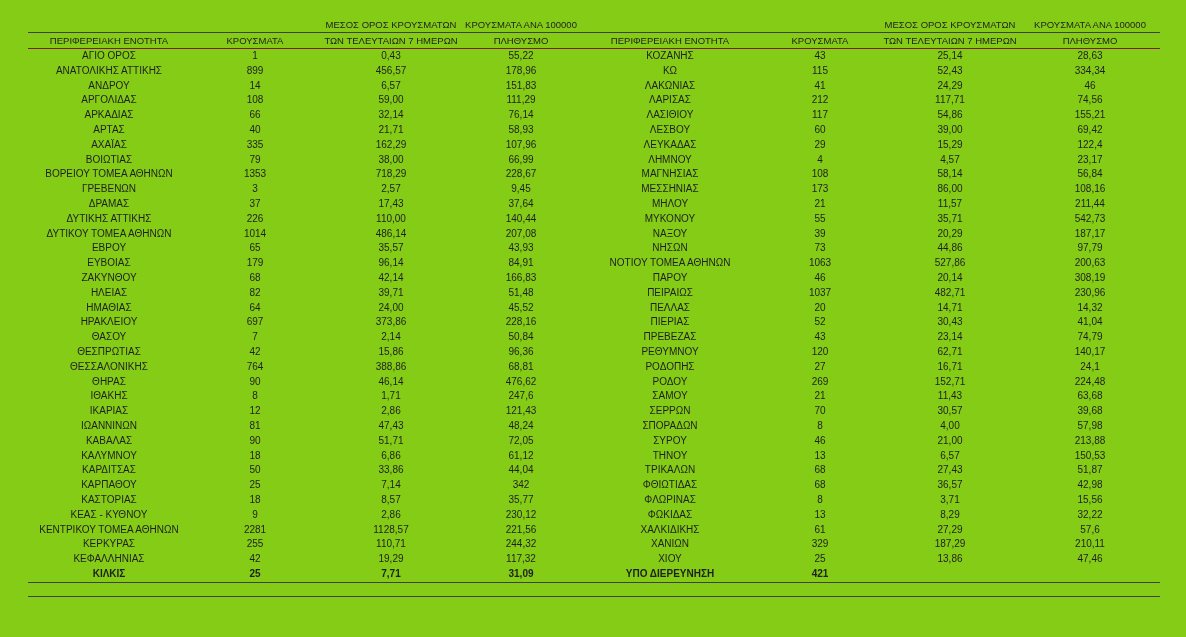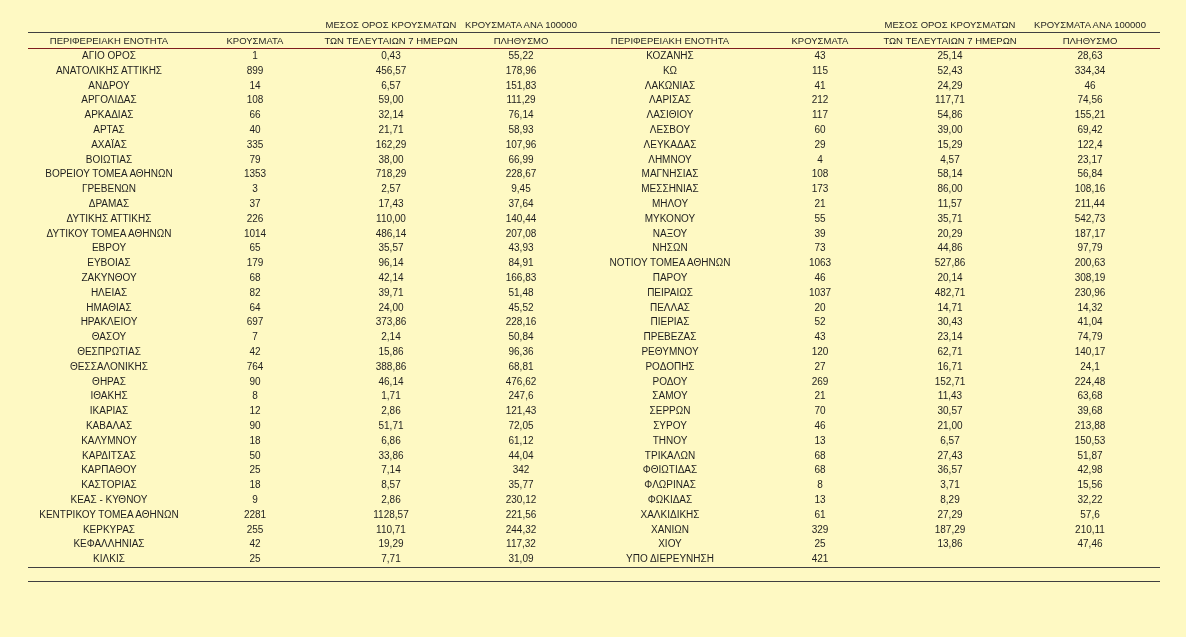--- a/index.html
+++ b/index.html
@@ -5,21 +5,21 @@
   html, body {
     margin: 0;
     padding: 0;
     background: #ffffff;
     font-family: "Liberation Sans", sans-serif;
   }
   .page {
     position: relative;
     width: 1186px;
     height: 637px;
-    background: #fef9c3;
+    background: #84cc16;
     overflow: hidden;
   }
   table.stats {
     border-collapse: collapse;
     table-layout: fixed;
     width: 1132px;
     margin: 12px 0 0 28px;
     color: #1f1f1f;
   }
   table.stats td {
@@ -41,20 +41,21 @@
     vertical-align: middle;
     font-size: 9.5px;
     border-bottom: 1px solid #7f1d1d;
   }
   tbody td {
     height: 14.79px;
     line-height: 14.79px;
   }
   tbody tr:last-child td {
     border-bottom: 1px solid #404040;
+    font-weight: bold;
   }
   tfoot td {
     height: 13px;
     border-bottom: 1px solid #404040;
   }
 </style>
 </head>
 <body>
 
 <div class="page">
@@ -336,20 +337,30 @@
           <td>ΙΚΑΡΙΑΣ</td>
           <td>12</td>
           <td>2,86</td>
           <td>121,43</td>
           <td>ΣΕΡΡΩΝ</td>
           <td>70</td>
           <td>30,57</td>
           <td>39,68</td>
         </tr>
         <tr>
+          <td>ΙΩΑΝΝΙΝΩΝ</td>
+          <td>81</td>
+          <td>47,43</td>
+          <td>48,24</td>
+          <td>ΣΠΟΡΑΔΩΝ</td>
+          <td>8</td>
+          <td>4,00</td>
+          <td>57,98</td>
+        </tr>
+        <tr>
           <td>ΚΑΒΑΛΑΣ</td>
           <td>90</td>
           <td>51,71</td>
           <td>72,05</td>
           <td>ΣΥΡΟΥ</td>
           <td>46</td>
           <td>21,00</td>
           <td>213,88</td>
         </tr>
         <tr>

